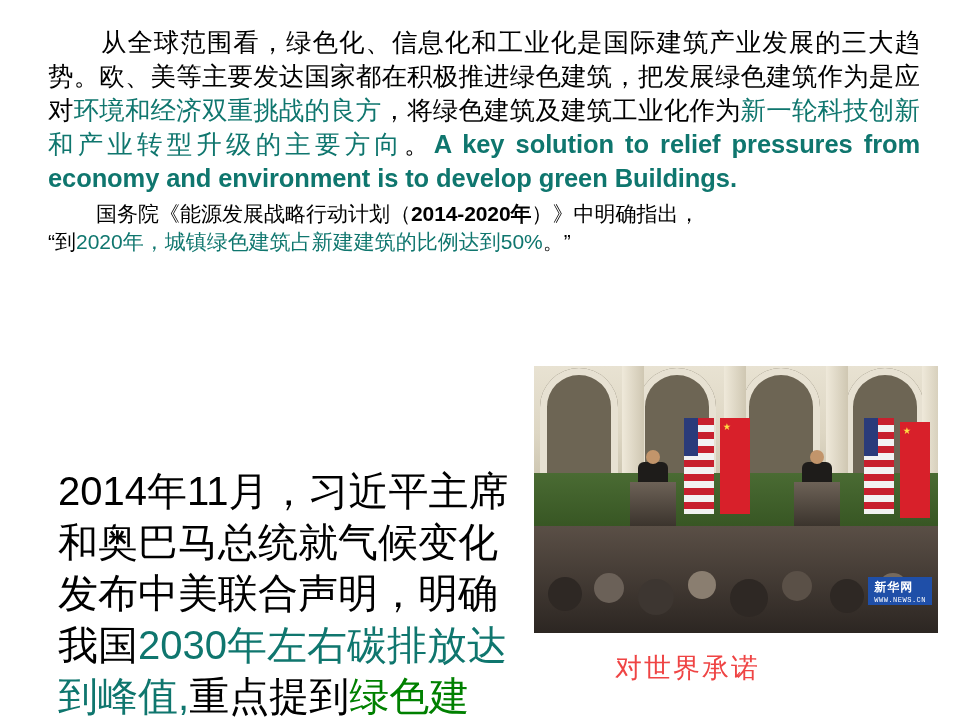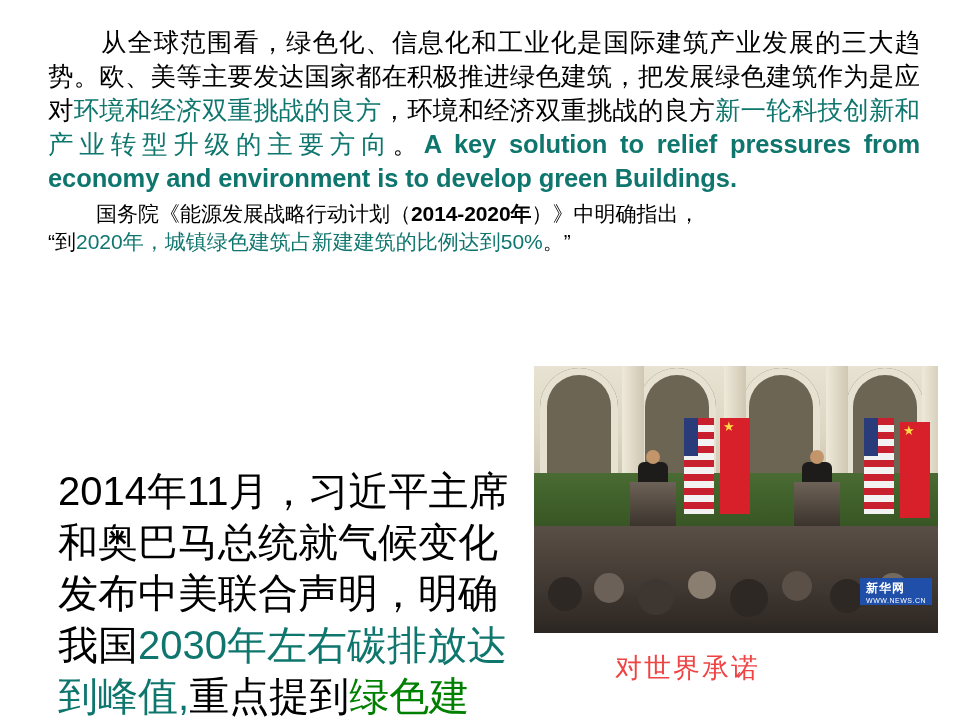--- a/index.html
+++ b/index.html
@@ -92,20 +92,21 @@
 
   
   .photo {
     position: absolute;
     left: 534px;
     top: 366px;
     width: 404px;
     height: 267px;
     overflow: hidden;
     background: #0ea5e9;
+    font-family: Liberation Mono, monospace;
   }
   .ph-sky {
     position: absolute; left:0; top:0; width:100%; height:46%;
     background: linear-gradient(180deg,#e8e2d2 0%, #ddd6c3 55%, #c9c2ad 100%);
   }
   
   .arch {
     position: absolute;
     top: 2px;
     width: 78px;
@@ -200,21 +201,21 @@
     letter-spacing: 2px;
     font-family: "DejaVu Sans", sans-serif;
   }
 </style>
 </head>
 <body>
 
 <div class="slide">
 
   <div class="para1">
-    <span class="indent"></span><span class="black">从全球范围看，绿色化、信息化和工业化是国际建筑产业发展的三大趋势。欧、美等主要发达国家都在积极推进绿色建筑，把发展绿色建筑作为是应对</span><span class="red">环境和经济双重挑战的良方</span><span class="black">，环境和经济双重挑战的良方</span><span class="red">新一轮科技创新和产业转型升级的主要方向</span><span class="black">。</span><span class="red eng">A key solution to relief pressures from economy and environment is to develop green Buildings.</span>
+    <span class="indent"></span><span class="black">从全球范围看，绿色化、信息化和工业化是国际建筑产业发展的三大趋势。欧、美等主要发达国家都在积极推进绿色建筑，把发展绿色建筑作为是应对</span><span class="red">环境和经济双重挑战的良方</span><span class="black">，将绿色建筑及建筑工业化作为</span><span class="red">新一轮科技创新和产业转型升级的主要方向</span><span class="black">。</span><span class="red eng">A key solution to relief pressures from economy and environment is to develop green Buildings.</span>
   </div>
 
   <div class="para2">
     <div class="line">
       <span class="para2-indent"></span><span class="black">国务院《能源发展战略行动计划（</span><span class="black eng">2014-2020年</span><span class="black">）》中明确指出，</span>
     </div>
     <div class="line">
       <span class="black">“到</span><span class="red">2020年，城镇绿色建筑占新建建筑的比例达到50%</span><span class="black">。”</span>
     </div>
   </div>

